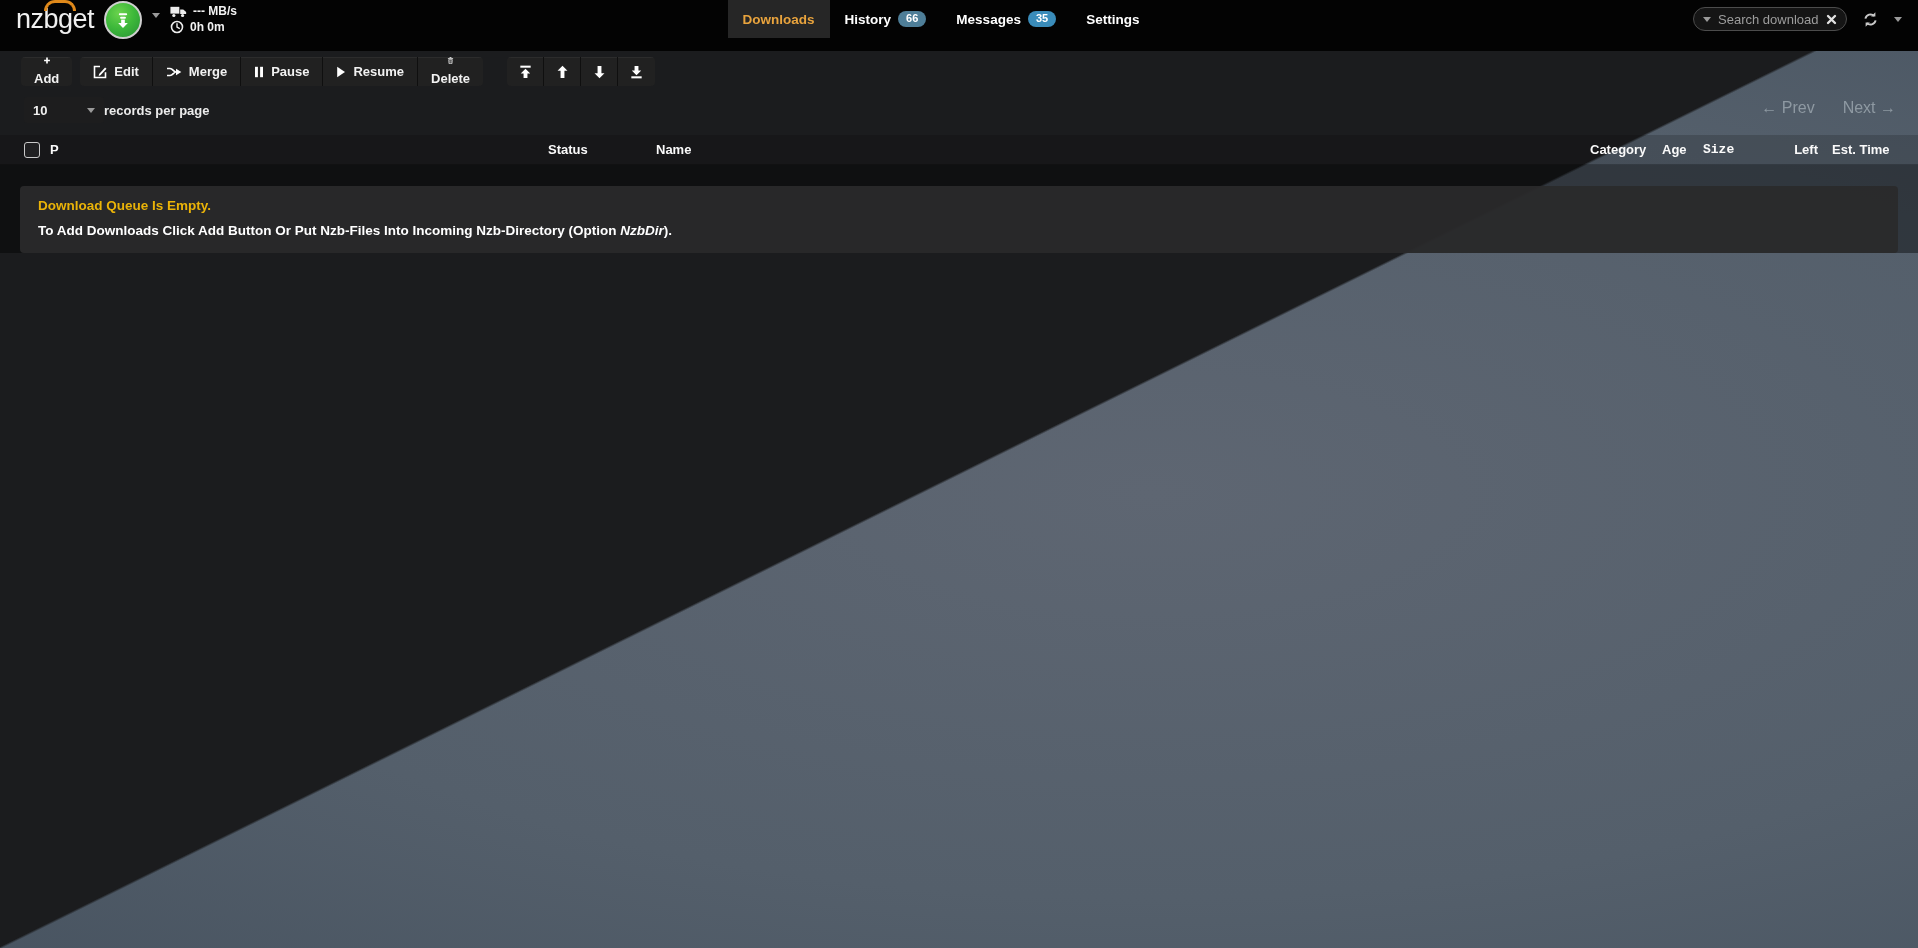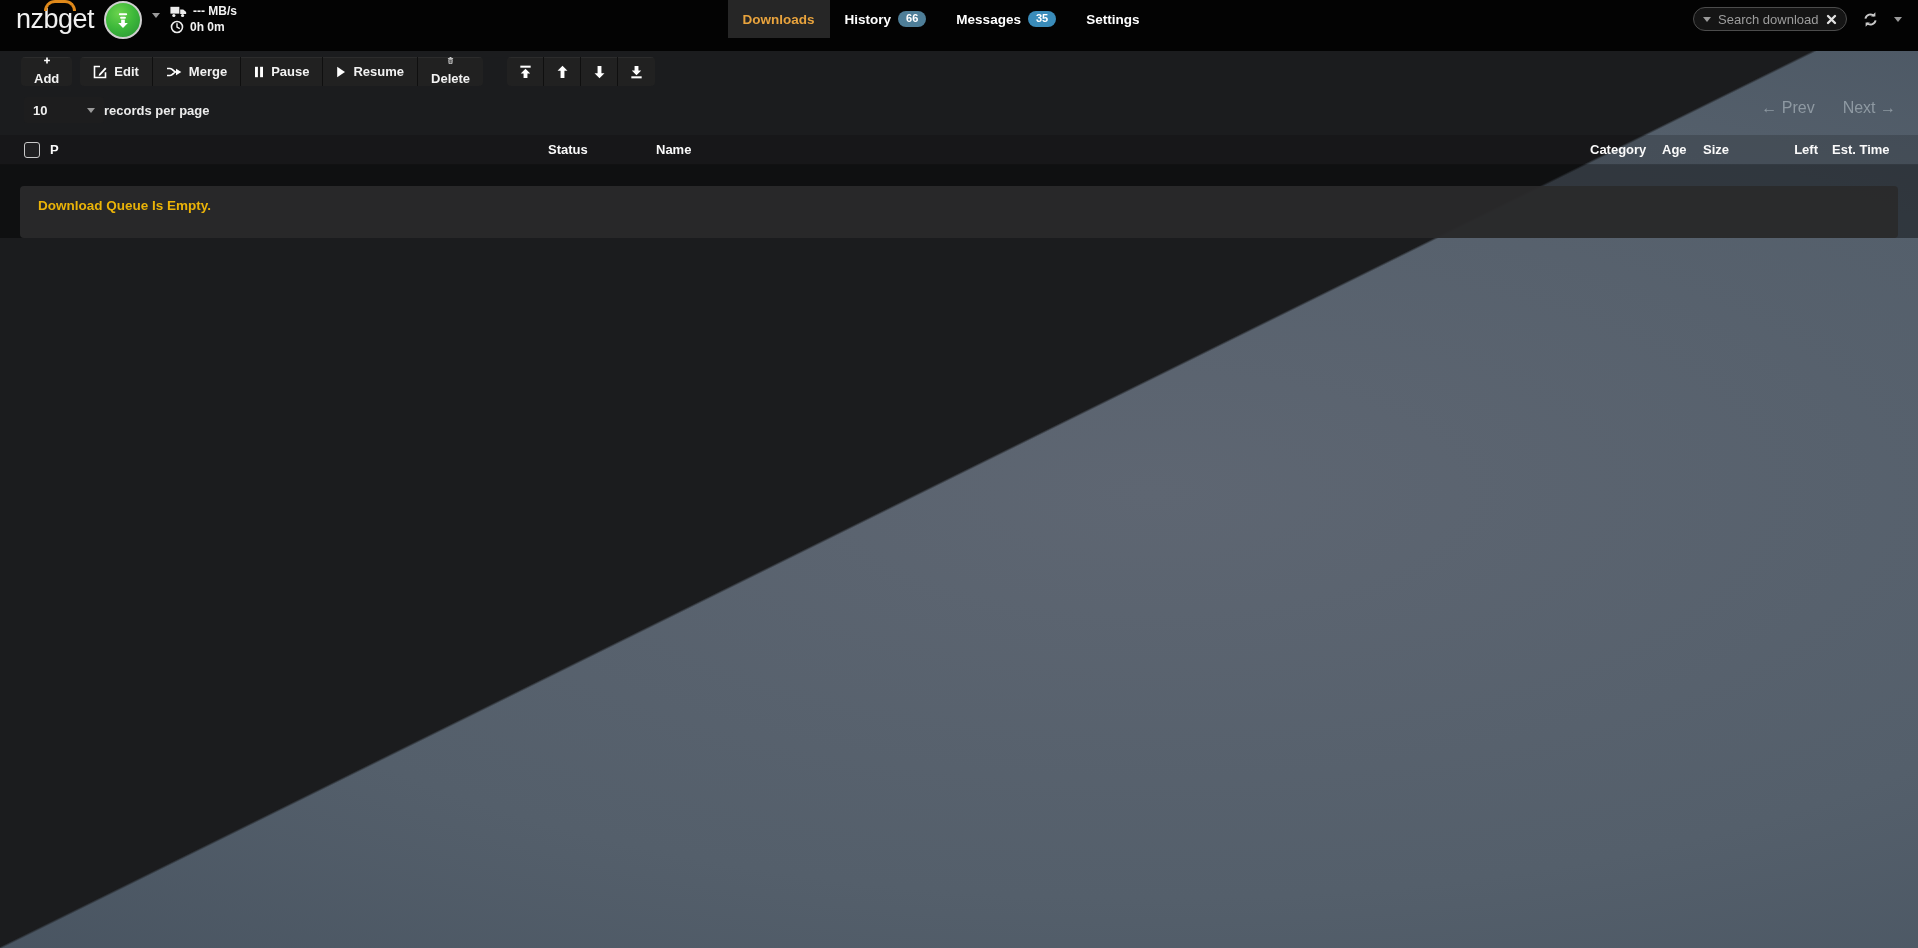--- a/index.html
+++ b/index.html
@@ -51,21 +51,21 @@
   .per-page-label { position:absolute; left:104px; top:97px; height:26px; display:flex; align-items:center;
     color:#ebebeb; font-size:13px; font-weight:bold; }
   .prevnext { position:absolute; top:99px; right:22px; display:flex; gap:28px; font-size:16px; font-weight:500; color:#8e99a2; }
   .prevnext span { cursor:pointer; }
 
   
   .thead { position:absolute; top:135px; left:0; width:100%; height:30px; background:rgba(8,8,8,.18); border-bottom:1px solid rgba(0,0,0,.25); }
   .thead span { position:absolute; top:0; line-height:29px; color:#fafafa; font-size:13px; font-weight:bold; }
   .chk { position:absolute; left:24px; top:7px; width:16px; height:16px; border:1.5px solid #c9c9c9; border-radius:3px; background:rgba(255,255,255,.04); cursor:pointer; }
   .col-p { left:50px; } .col-status { left:548px; } .col-name { left:656px; }
-  .col-category { left:1590px; } .col-age { left:1662px; } .col-size { left:1703px; }
+  .col-category { left:1590px; } .col-age { left:1662px; } .col-size { left:1703px;font-family:Liberation Mono, monospace; }
   .col-left { left:1780px; width:38px; text-align:right; } .col-est { left:1832px; }
 
   .tbody { position:absolute; top:165px; left:0; width:100%; background:rgba(0,0,0,.42); padding:21px 20px 0; }
   .empty-panel { background:rgba(42,42,43,.95); border-radius:4px; padding:12px 18px 15px; }
   .empty-title { color:#eab308; font-size:13.5px; font-weight:bold; margin-bottom:10px; }
   .empty-msg { color:#ffffff; font-size:13.5px; font-weight:bold; }
   .empty-msg .opt { font-style:italic; }
 
   svg { display:block; }
 </style>
@@ -240,16 +240,19 @@
     <span class="col-category">Category</span>
     <span class="col-age">Age</span>
     <span class="col-size">Size</span>
     <span class="col-left">Left</span>
     <span class="col-est">Est. Time</span>
   </div>
 
   <div class="tbody">
     <div class="empty-panel">
       <div class="empty-title">Download Queue Is Empty.</div>
+      <div class="empty-msg">
+        <span>To Add Downloads Click Add Button Or Put Nzb-Files Into Incoming Nzb-Directory (Option </span><span class="opt">NzbDir</span><span>).</span>
+      </div>
     </div>
   </div>
 
 </div>
 
 </body></html>

